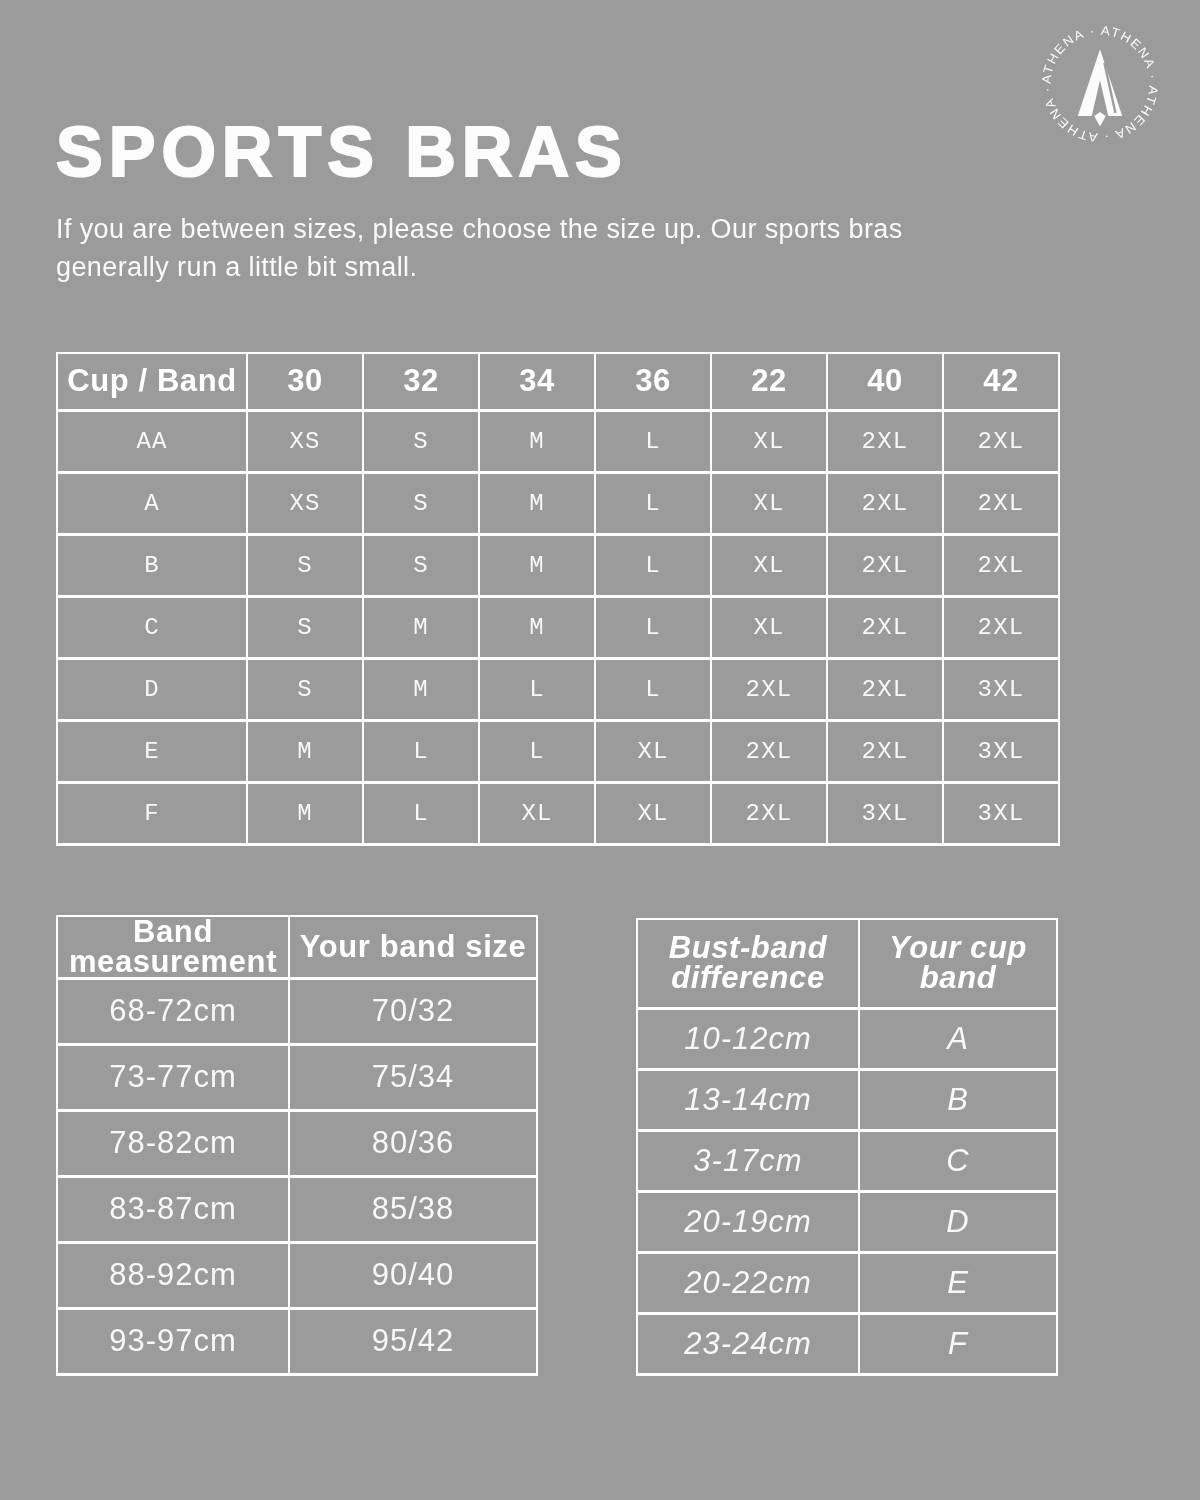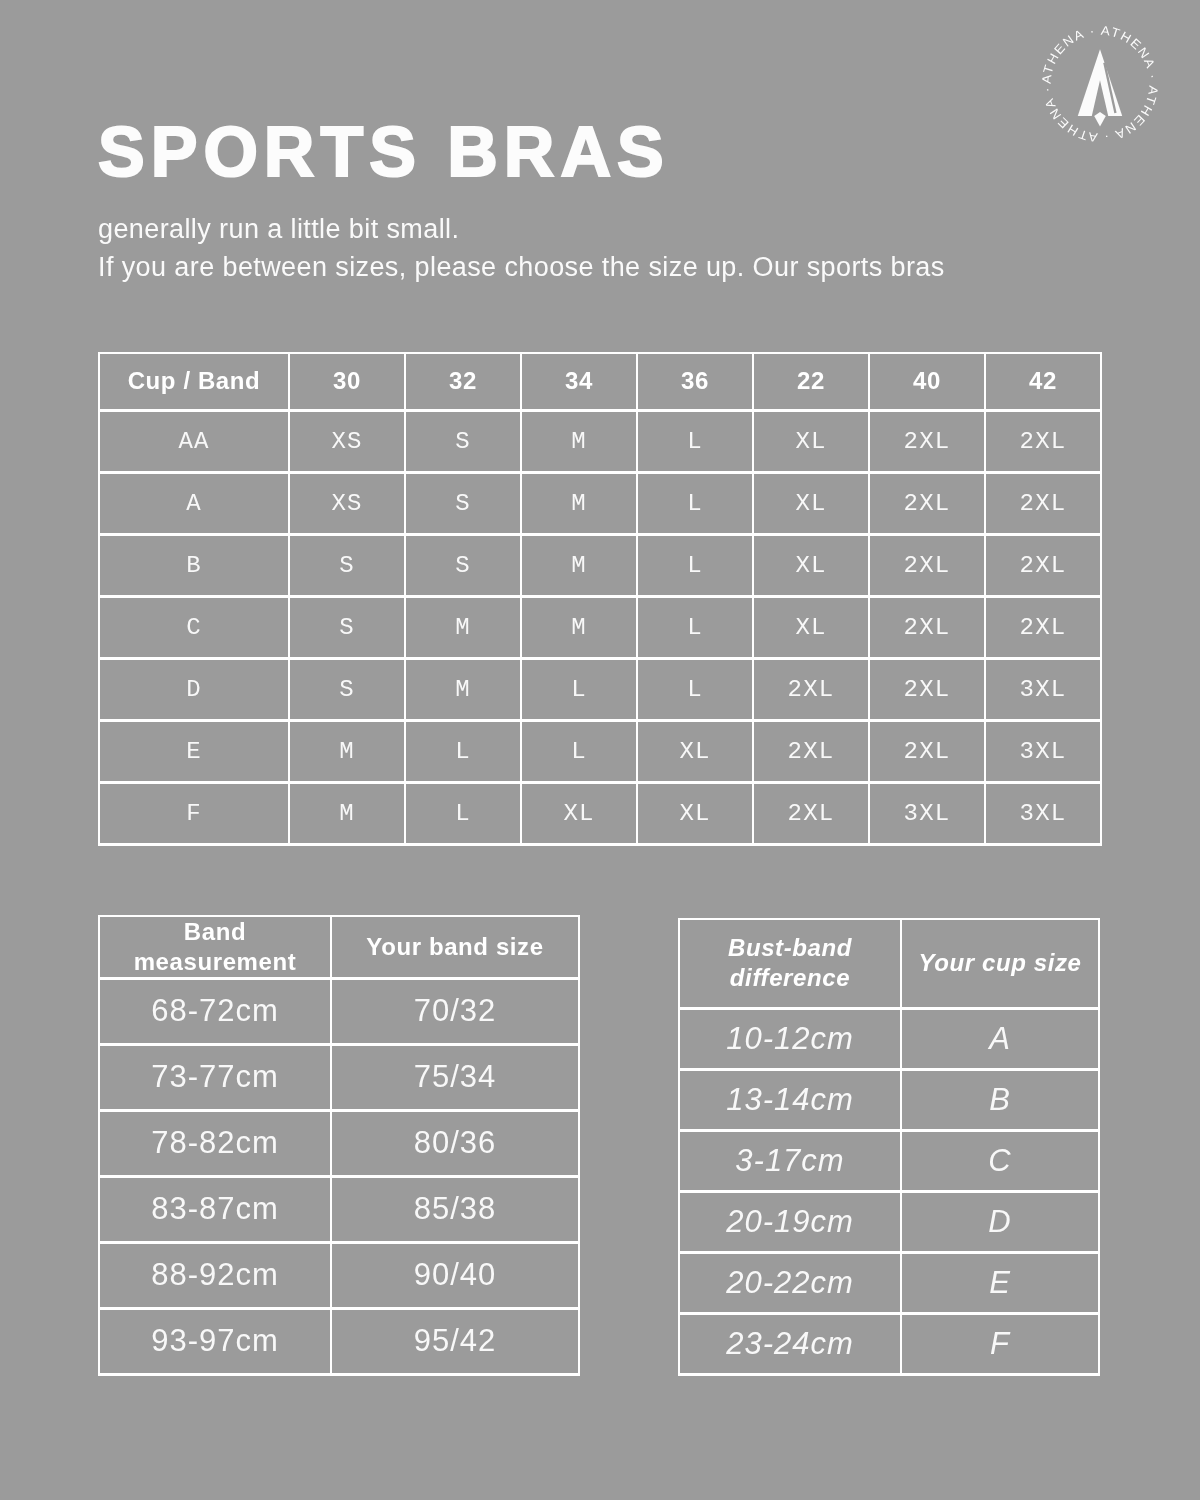--- a/index.html
+++ b/index.html
@@ -5,21 +5,21 @@
   html,body{margin:0;padding:0;}
   .page{
     position:relative;
     width:1200px;height:1500px;
     background:#9B9B9B;
     font-family:"Liberation Sans",sans-serif;
     color:#FFFFFF;
     overflow:hidden;
     box-sizing:border-box;
   }
-  .content{padding:0 98px;}
+  .content{padding:0 56px;}
 
   
   .logo{position:absolute;top:26px;right:42px;width:116px;height:116px;}
 
   
   .title{
     margin-top:118px;
     font-size:70px;
     line-height:68px;
     font-weight:700;
@@ -39,21 +39,21 @@
   
   table{border-collapse:collapse;table-layout:fixed;}
   th,td{
     border:2px solid #FFFFFF;
     text-align:center;
     vertical-align:middle;
     padding:0 6px;
     box-sizing:border-box;
   }
   tbody td{border-top-width:3px;border-bottom-width:3px;}
-  th{font-weight:700;font-size:24px;letter-spacing:.6px;color:#FFFFFF;line-height:30px;}
+  th{font-weight:700;font-size:31px;letter-spacing:.6px;color:#FFFFFF;line-height:30px;}
   td{font-weight:400;font-size:24px;letter-spacing:1.2px;color:rgba(255,255,255,.93);}
 
   
   .size-table{width:1004px;margin-top:66px;}
   .size-table col.first{width:190px;}
   .size-table thead tr{height:57px;}
   .size-table tbody tr{height:62px;font-family:Liberation Mono, monospace;}
 
   
   .bottom-row{display:flex;margin-top:69px;}
@@ -86,22 +86,22 @@
       <path d="M60,56 L68.5,93 L51.5,93 Z" fill="#9B9B9B"></path>
       <line x1="64.5" y1="38" x2="76" y2="90" stroke="#9B9B9B" stroke-width="2.4"></line>
       <path d="M60,89 L66,93 L60,104 L54,93 Z" fill="#FBFBFB"></path>
     </g>
   </svg>
 
   <div class="content">
 
     <div class="title">SPORTS BRAS</div>
     <div class="subtitle">
+      <div>If you are between sizes, please choose the size up. Our sports bras</div>
       <div>generally run a little bit small.</div>
-      <div>If you are between sizes, please choose the size up. Our sports bras</div>
     </div>
 
     <table class="size-table">
       <colgroup>
           <col class="first">
           <col>
           <col>
           <col>
           <col>
           <col>
@@ -234,21 +234,21 @@
           </tbody>
         </table>
       <table class="cup-table">
         <colgroup>
             <col class="first">
             <col>
           </colgroup>
       <thead>
             <tr>
               <th>Bust-band difference</th>
-              <th>Your cup size</th>
+              <th>Your cup band</th>
             </tr>
           </thead>
           <tbody>
             <tr>
               <td>10-12cm</td>
               <td>A</td>
             </tr>
             <tr>
               <td>13-14cm</td>
               <td>B</td>

